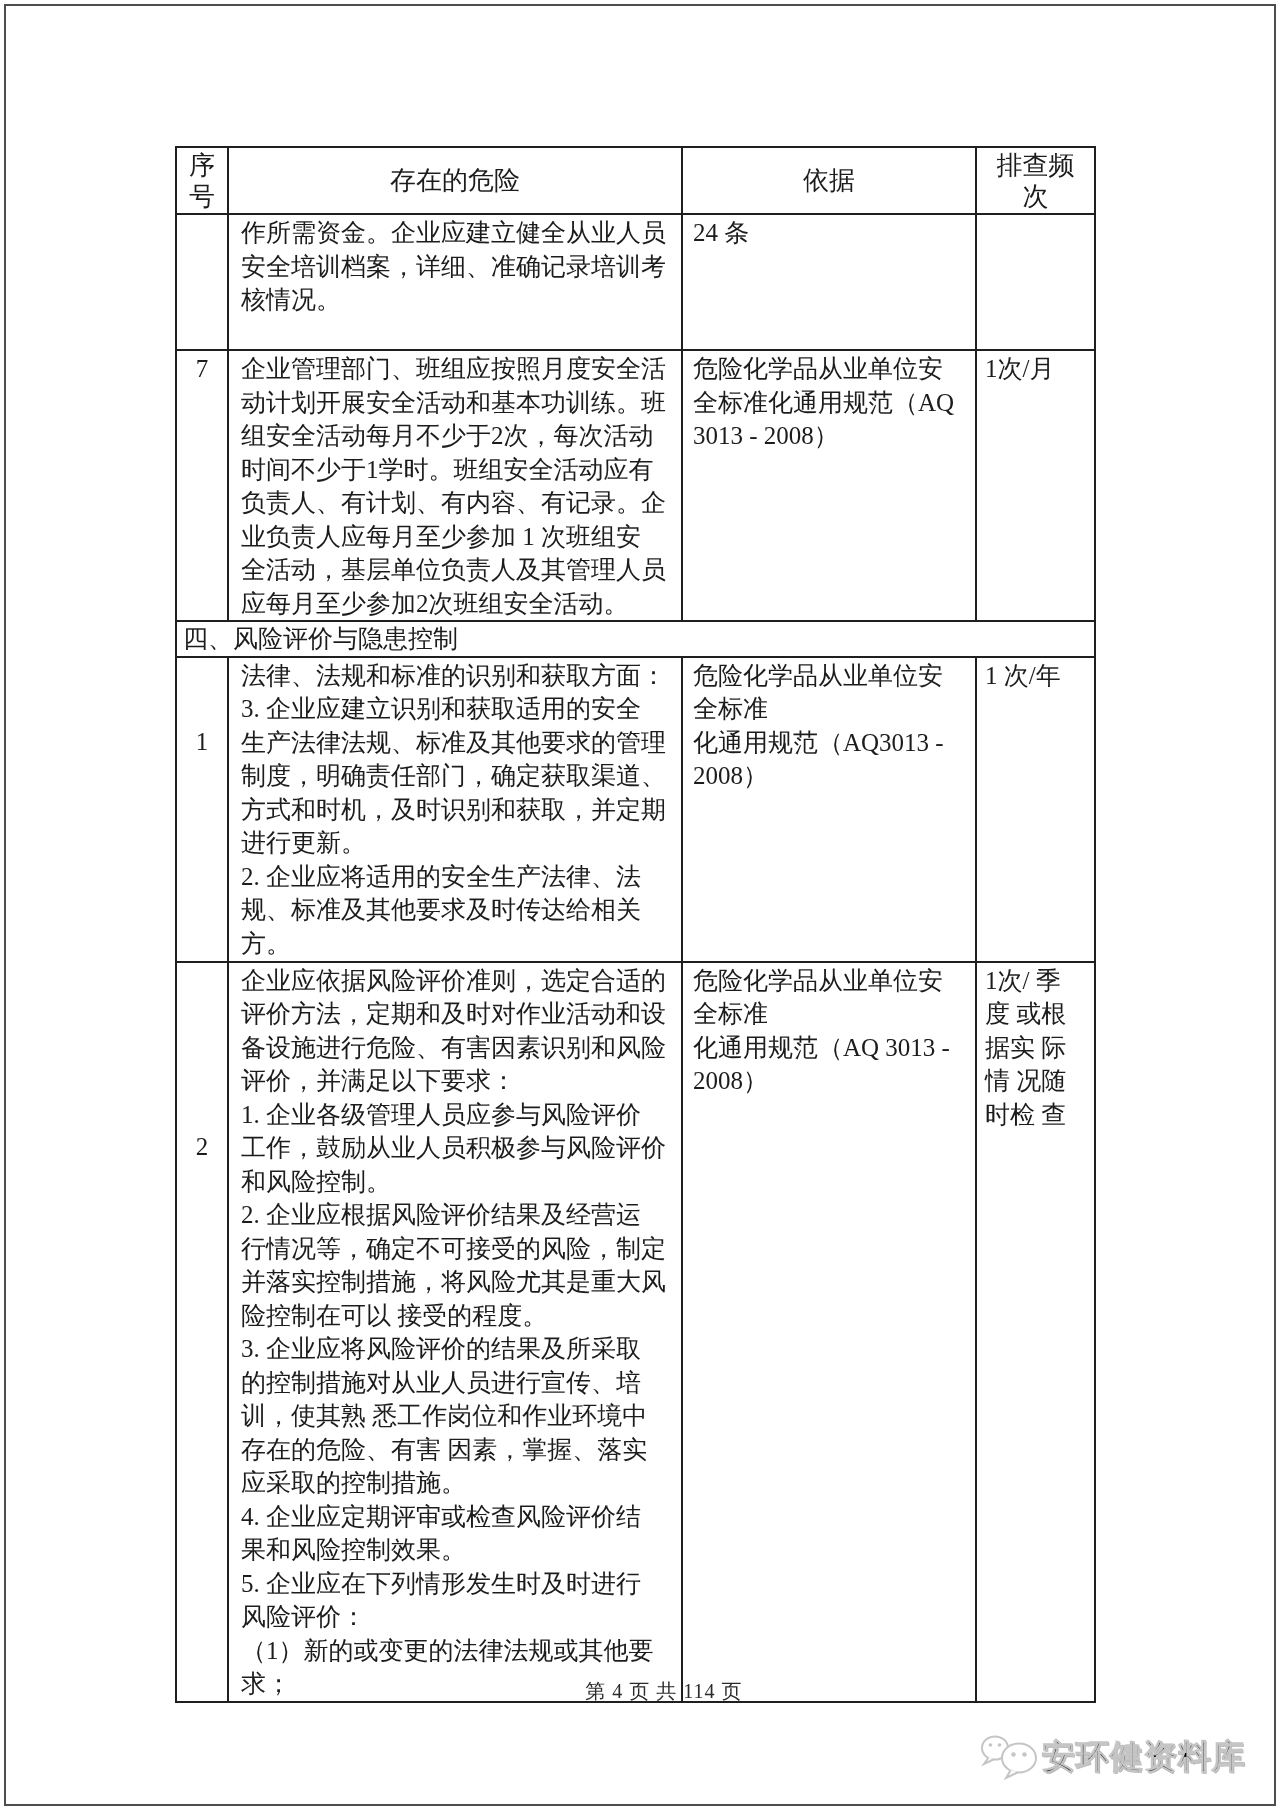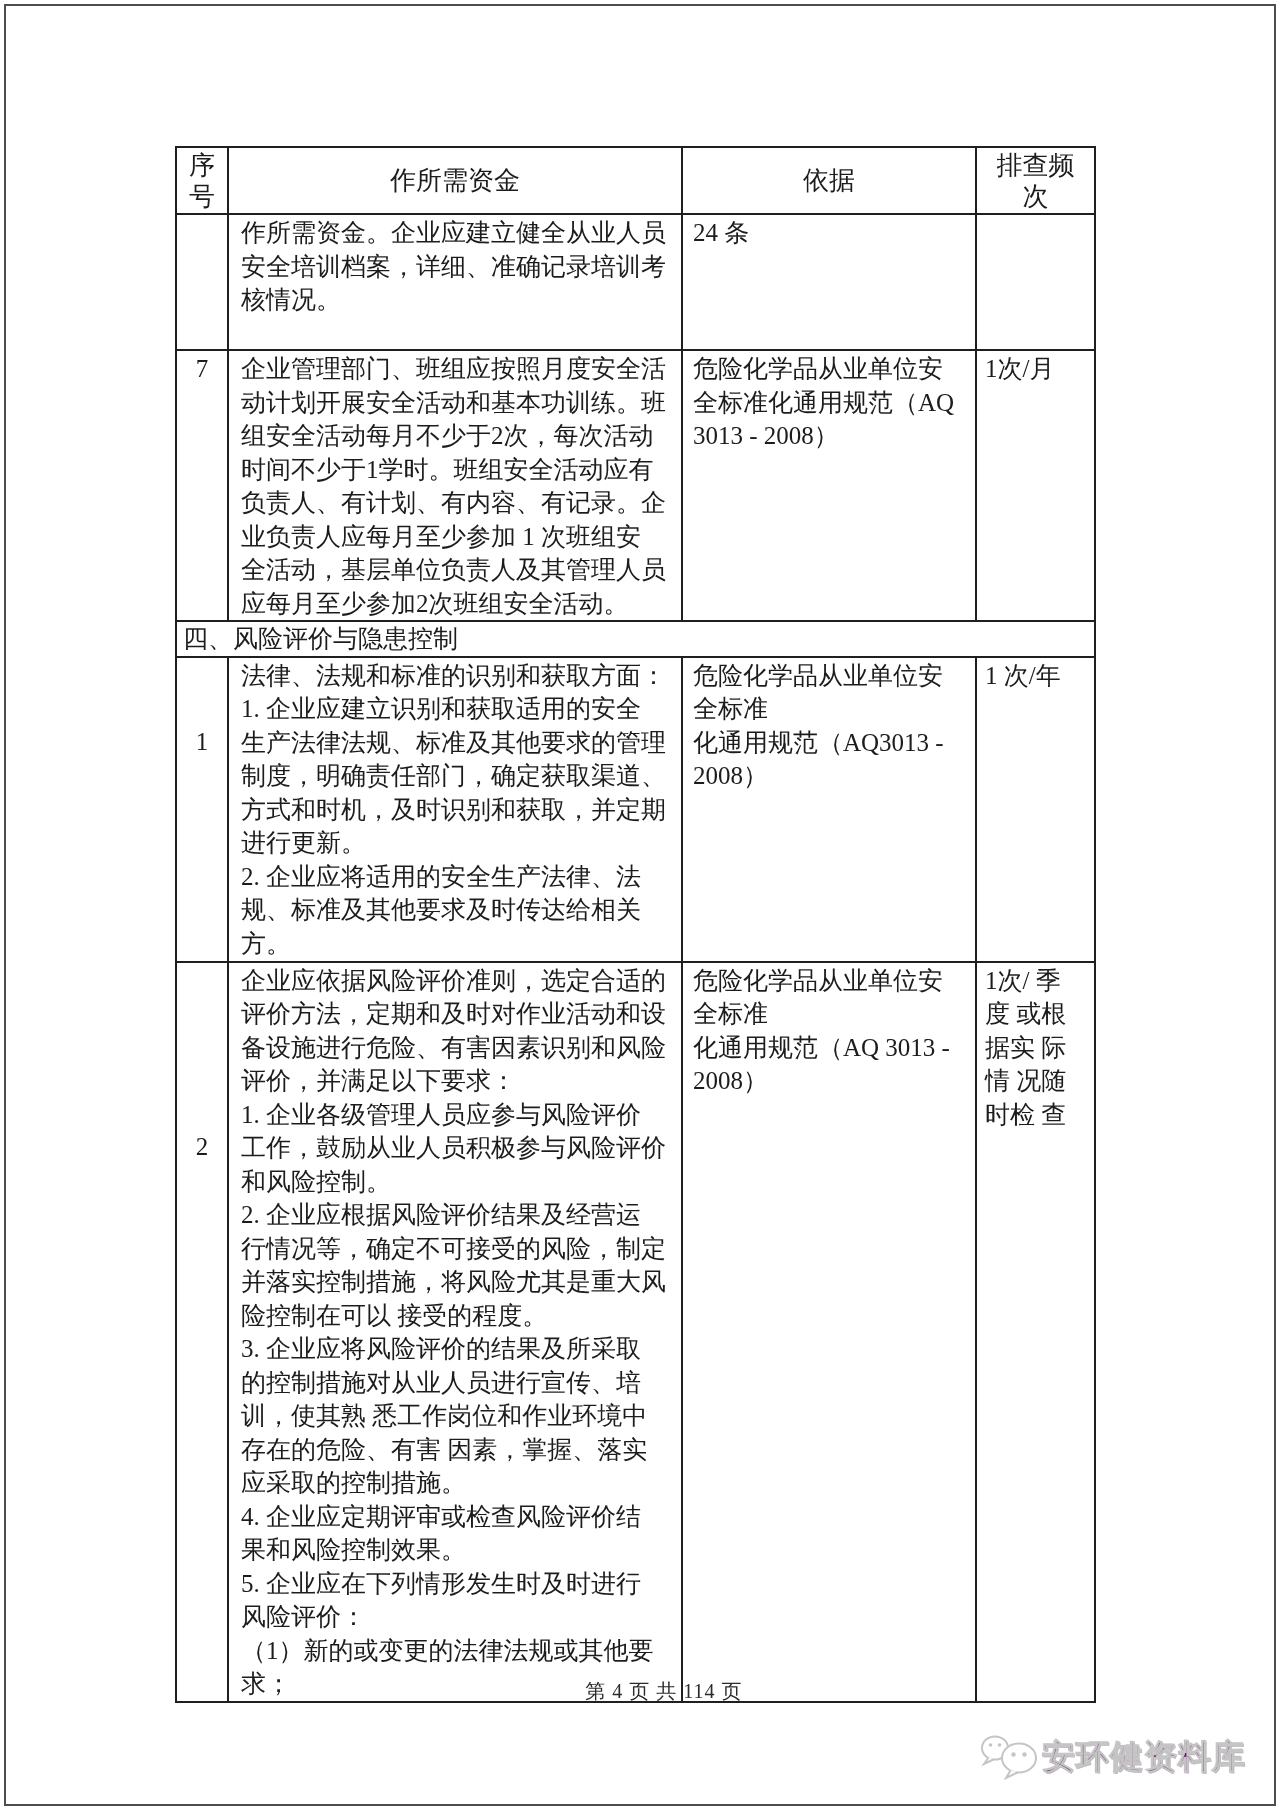--- a/index.html
+++ b/index.html
@@ -62,21 +62,21 @@
     position: absolute; left: 980px; top: 1733px;
     display: flex; align-items: center;
     height: 48px;
   }
   .watermark-icon { width: 62px; height: 48px; flex: 0 0 auto; }
   .watermark-text {
     font-family: "Liberation Sans", "DejaVu Sans", sans-serif;
     font-weight: bold;
     font-size: 33px;
     letter-spacing: 1px;
-    color: #701a75;
+    color: #000000;
     -webkit-text-stroke: 1px #c5c5c5;
     text-shadow: 1px 1px 0 #b9b9b9, -1px -1px 0 #dedede;
     white-space: nowrap;
   }
 </style>
 </head>
 <body>
 
 <div class="page">
   <div class="page-border"></div>
@@ -85,21 +85,21 @@
     <colgroup>
       <col style="width:52px">
       <col style="width:454px">
       <col style="width:294px">
       <col style="width:119px">
     </colgroup>
     <tbody>
         <tr class="header-row" style="height:67px">
       <th>序
 号</th>
-      <th>作所需资金</th>
+      <th>存在的危险</th>
       <th>依据</th>
       <th>排查频
 次</th>
     </tr>
     <tr class="row-partial" style="height:136px">
       <td class="cell-no"></td>
       <td class="cell-content">作所需资金。企业应建立健全从业人员
 安全培训档案，详细、准确记录培训考
 核情况。</td>
       <td class="cell-basis">24  条</td>
@@ -119,21 +119,21 @@
 全标准化通用规范（AQ
 3013 - 2008）</td>
       <td class="cell-freq">1次/月</td>
     </tr>
     <tr class="row-section" style="height:26px">
       <td class="section-cell" colspan="4">四、风险评价与隐患控制</td>
     </tr>
     <tr class="row-r1" style="height:305px">
       <td class="cell-no">1</td>
       <td class="cell-content">法律、法规和标准的识别和获取方面：
-1. 企业应建立识别和获取适用的安全
+3. 企业应建立识别和获取适用的安全
 生产法律法规、标准及其他要求的管理
 制度，明确责任部门，确定获取渠道、
 方式和时机，及时识别和获取，并定期
 进行更新。
 2. 企业应将适用的安全生产法律、法
 规、标准及其他要求及时传达给相关
 方。</td>
       <td class="cell-basis">危险化学品从业单位安
 全标准
 化通用规范（AQ3013 -

